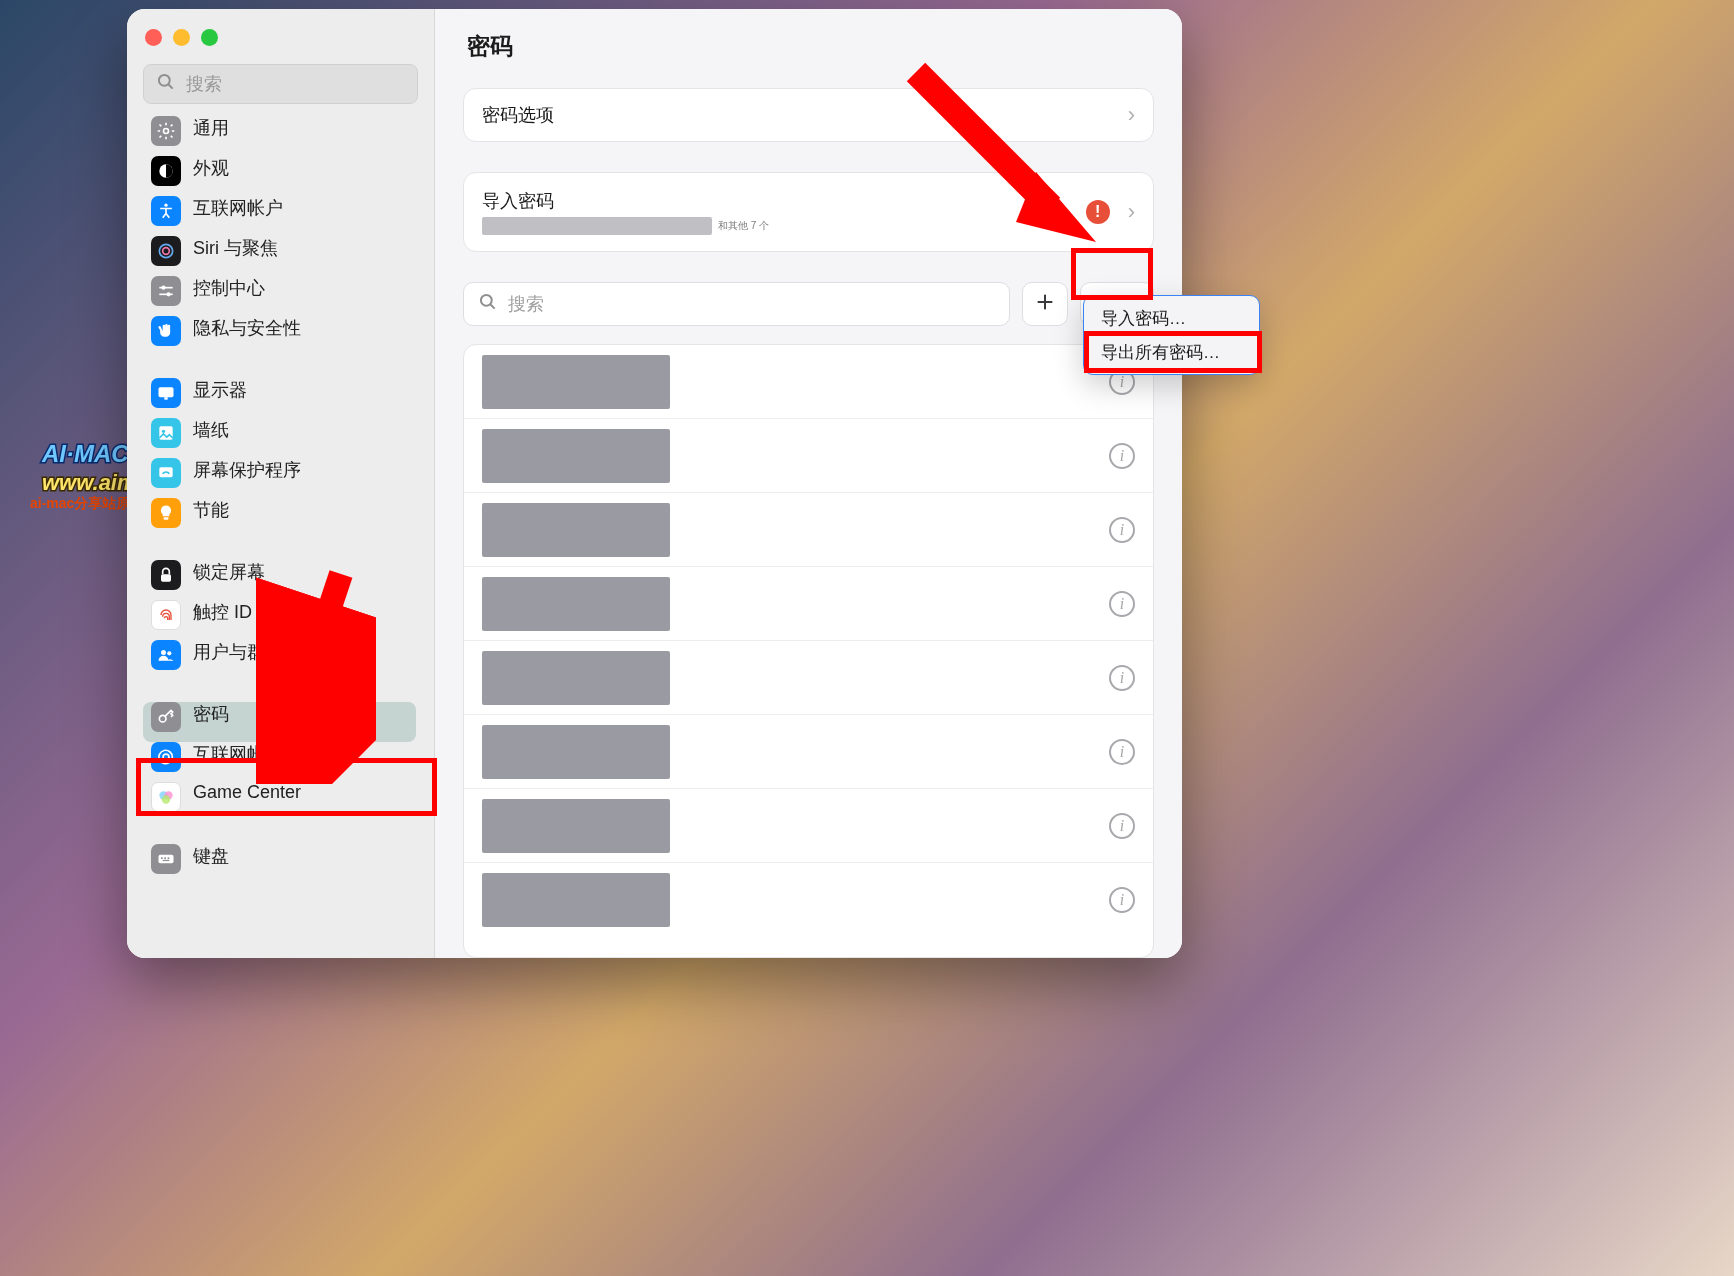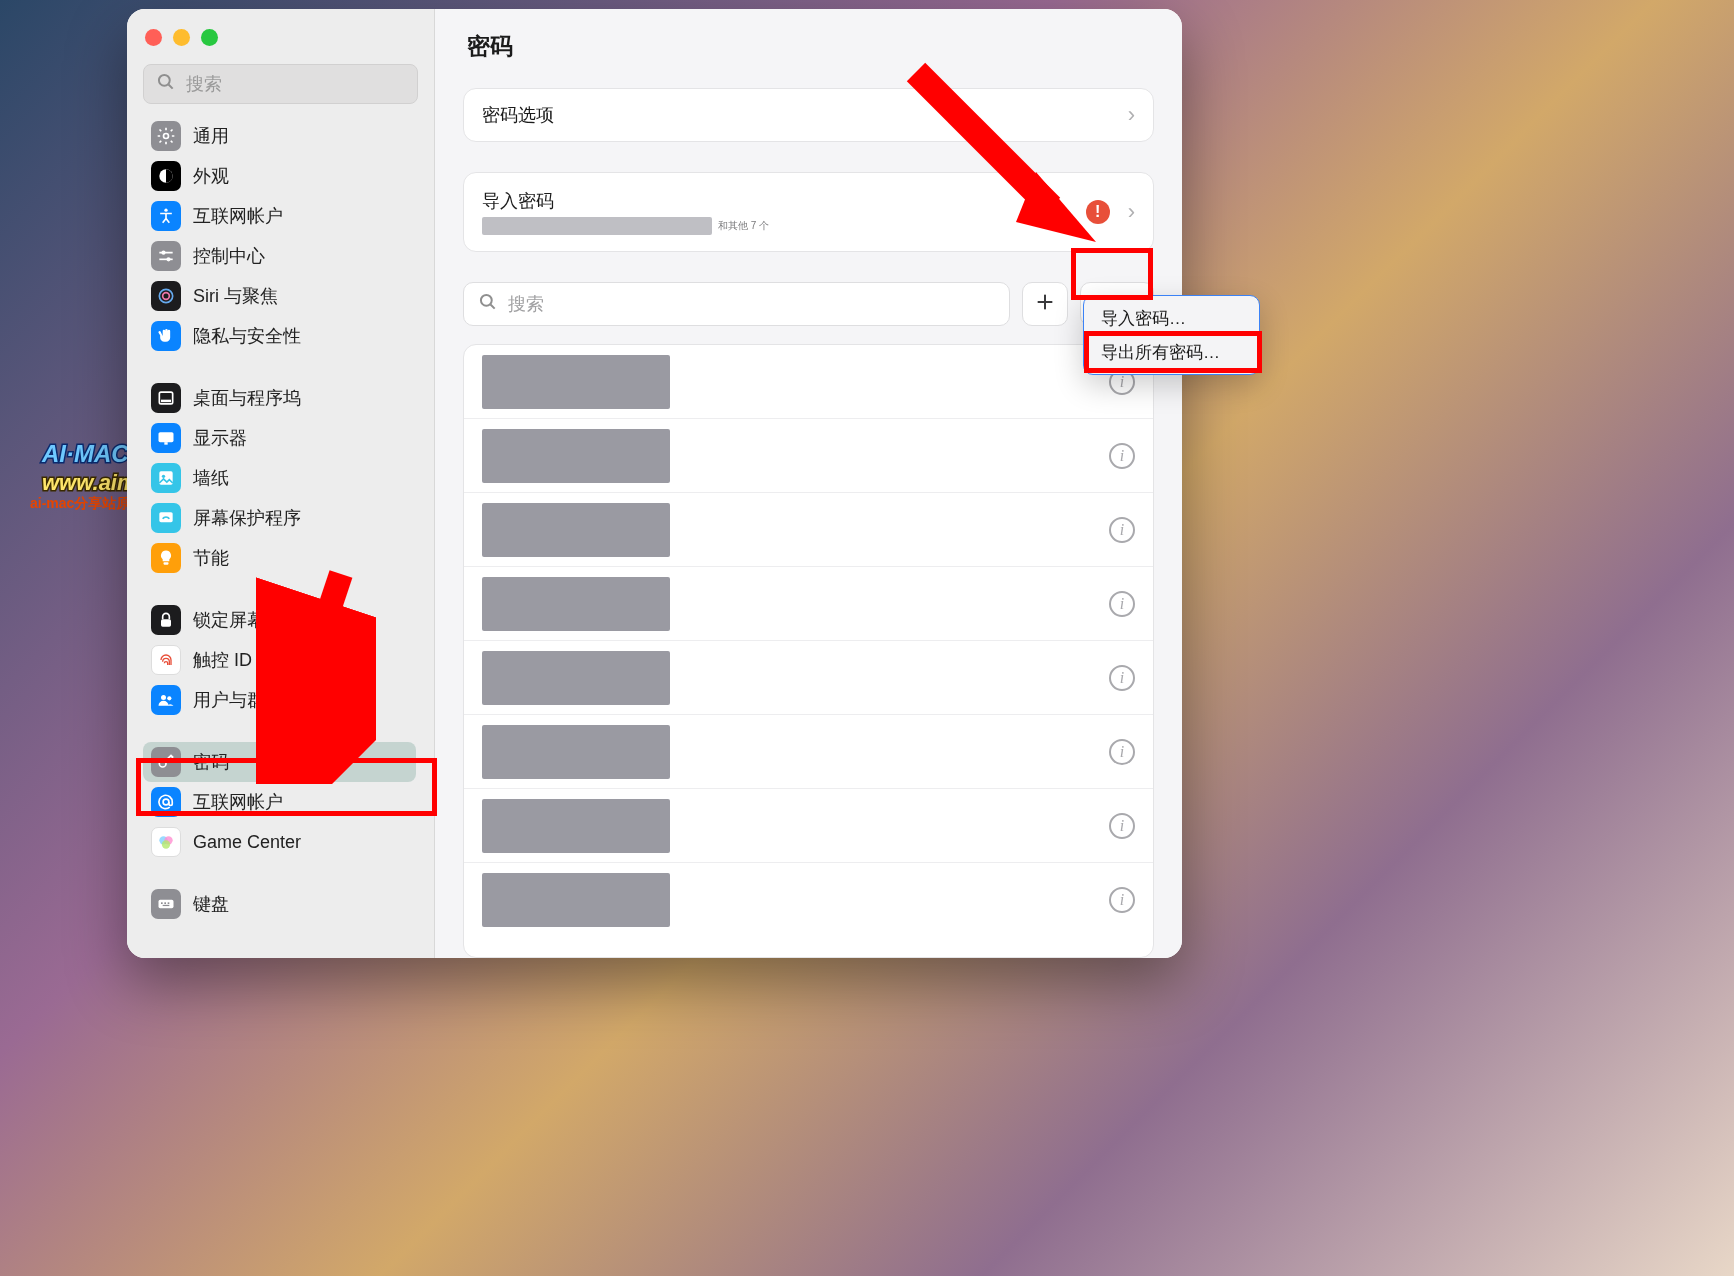--- a/index.html
+++ b/index.html
@@ -31,21 +31,21 @@
 }
 .search-box svg { flex-shrink: 0; }
 .search-box input {
   flex: 1; border: none; background: transparent; font-size: 18px; color: #333; outline: none;
 }
 .search-box input::placeholder { color: #9a9a9a; }
 .scroll { flex: 1; overflow-y: auto; padding-right: 2px; }
 .group { padding: 0 16px; }
 .spacer { height: 22px; }
 .item {
-  display: flex; align-items: center; gap: 12px; height: 40px; padding: 0 8px;
+  display: flex; gap: 12px; height: 40px; padding: 0 8px;
   border-radius: 8px; cursor: pointer; font-size: 18px; color: #222;
 }
 .item.selected { background: #c5d4d0; }
 .icon {
   width: 30px; height: 30px; border-radius: 7px; display: flex; align-items: center; justify-content: center;
   color: #fff; font-size: 16px;
 }
 .icon svg { display: block; }
 .hl-box-side {
   position: absolute; border: 5px solid #ff0000; pointer-events: none;
@@ -197,59 +197,50 @@
           <div class="item">
             <span class="icon" style="background: rgb(10, 132, 255);">
               <svg width="20" height="20" viewBox="0 0 24 24">
                 <circle cx="12" cy="5" r="2" fill="#fff"></circle>
                 <path d="M5 9h14M12 9v6M12 15l-4 5M12 15l4 5" stroke="#fff" stroke-width="2" fill="none"></path>
               </svg>
             </span>
             <span>互联网帐户</span>
           </div>
           <div class="item">
+            <span class="icon" style="background: rgb(28, 28, 30);">
+              <svg width="20" height="20" viewBox="0 0 24 24">
+                <circle cx="12" cy="12" r="8" fill="none" stroke="#6ae" stroke-width="2"></circle>
+                <circle cx="12" cy="12" r="4" fill="none" stroke="#e7a" stroke-width="2"></circle>
+              </svg>
+            </span>
+            <span>Siri 与聚焦</span>
+          </div>
+          <div class="item">
             <span class="icon" style="background: rgb(142, 142, 147);">
               <svg width="20" height="20" viewBox="0 0 24 24">
                 <line x1="4" y1="8" x2="20" y2="8" stroke="#fff" stroke-width="2" fill="none"></line>
                 <line x1="4" y1="16" x2="20" y2="16" stroke="#fff" stroke-width="2" fill="none"></line>
                 <circle cx="9" cy="8" r="2.5" fill="#fff"></circle>
                 <circle cx="15" cy="16" r="2.5" fill="#fff"></circle>
               </svg>
             </span>
             <span>控制中心</span>
           </div>
           <div class="item">
-            <span class="icon" style="background: rgb(28, 28, 30);">
-              <svg width="20" height="20" viewBox="0 0 24 24">
-                <circle cx="12" cy="12" r="8" fill="none" stroke="#6ae" stroke-width="2"></circle>
-                <circle cx="12" cy="12" r="4" fill="none" stroke="#e7a" stroke-width="2"></circle>
-              </svg>
-            </span>
-            <span>Siri 与聚焦</span>
-          </div>
-          <div class="item">
             <span class="icon" style="background: rgb(10, 132, 255);">
               <svg width="20" height="20" viewBox="0 0 24 24">
                 <path d="M8 12V6a1.5 1.5 0 013 0v5V5a1.5 1.5 0 013 0v6V6a1.5 1.5 0 013 0v8a5 5 0 01-5 5h-2a5 5 0 01-5-5v-3l-2-3a1.5 1.5 0 012.5-1.5z" fill="#fff"></path>
               </svg>
             </span>
             <span>隐私与安全性</span>
           </div>
         </div>
         <div class="spacer"></div>
         <div class="group">
-          <div class="item">
-            <span class="icon" style="background: rgb(28, 28, 30);">
-              <svg width="20" height="20" viewBox="0 0 24 24">
-                <rect x="4" y="5" width="16" height="14" rx="2" stroke="#fff" stroke-width="2" fill="none"></rect>
-                <rect x="6" y="14" width="12" height="3" fill="#fff"></rect>
-              </svg>
-            </span>
-            <span>桌面与程序坞</span>
-          </div>
           <div class="item">
             <span class="icon" style="background: rgb(10, 132, 255);">
               <svg width="20" height="20" viewBox="0 0 24 24">
                 <rect x="3" y="5" width="18" height="12" rx="2" fill="#fff"></rect>
                 <rect x="10" y="17" width="4" height="3" fill="#fff"></rect>
               </svg>
             </span>
             <span>显示器</span>
           </div>
           <div class="item">

